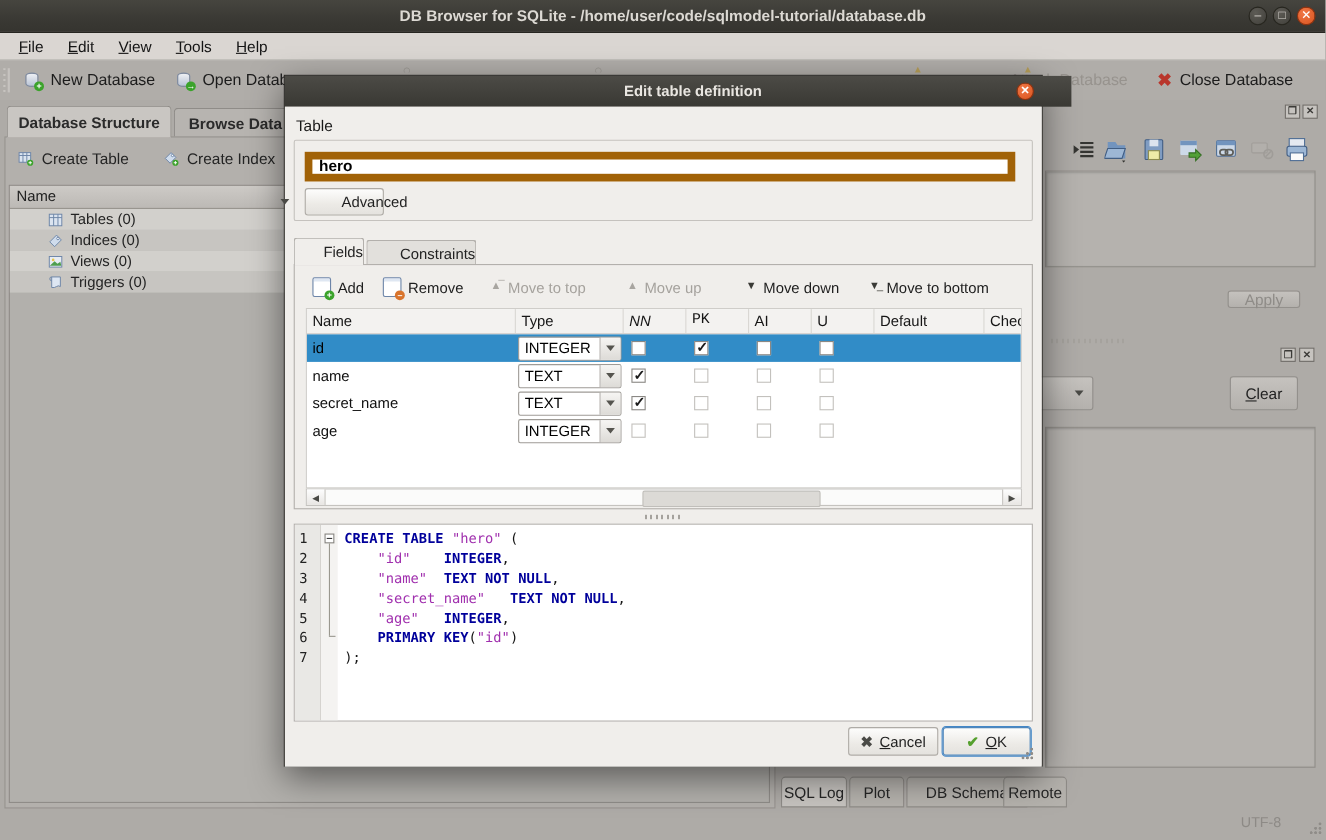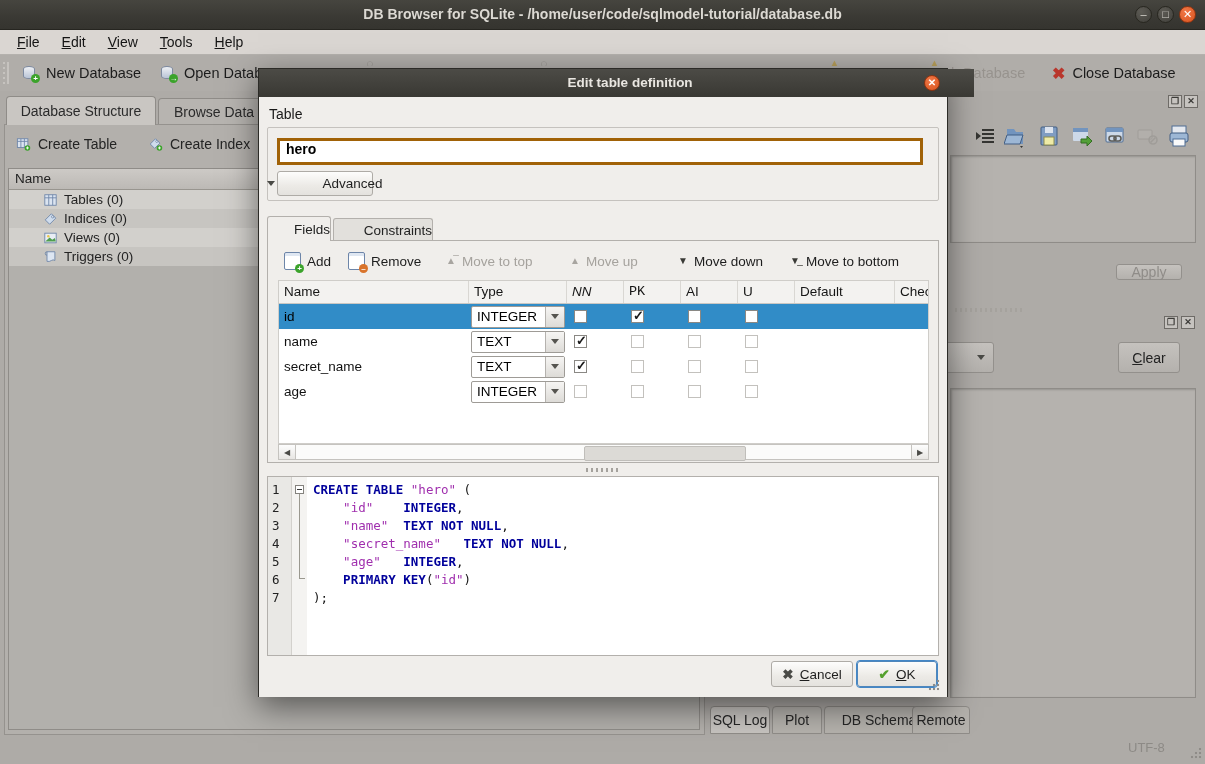--- a/index.html
+++ b/index.html
@@ -44,21 +44,21 @@
     background:#3ba32b;color:#fff;font-size:8px;line-height:9px;text-align:center;font-weight:bold;}
   .closex{color:#b9362c;font-weight:bold;font-size:16px;}
 
   
   .peek{top:56px;height:10px;overflow:hidden;opacity:.65;font-size:13px;color:#8a8781;}
   .peek.gold{color:#b8952e;}
 
   
   .main-tab{top:96px;height:28px;background:#b7b4b0;border:1px solid #8f8c88;border-bottom:none;
     border-radius:4px 4px 0 0;box-sizing:border-box;font-size:14px;color:#2b2b2b;
-    display:flex;align-items:center;justify-content:center;}
+    display:flex;align-items:center;justify-content:center;font-weight:bold;}
   .main-tab.active{background:#c9c6c2;height:29px;z-index:2;}
   .mdi-btn{width:14px;height:13px;border:1px solid #6e6b67;box-sizing:border-box;
     background:#c6c3bf;color:#3c3b38;font-size:9px;line-height:11px;text-align:center;font-weight:bold;}
 
   
   .struct-panel{left:4px;top:124px;width:701px;height:611px;background:#b3b0ac;
     border:1px solid #95928e;box-sizing:border-box;}
   .panel-btn{top:132px;height:24px;display:flex;align-items:center;gap:7px;
     font-size:14px;color:#242424;}
   .tree{left:8px;top:168px;width:692px;height:562px;background:#b2b0ac;
@@ -101,22 +101,22 @@
     background:linear-gradient(#4c4b46,#393833);padding-left:27px;}
   .dlg-title{width:100%;text-align:center;line-height:28px;color:#e9e6e1;
     font-weight:bold;font-size:13.5px;}
   .dlg-close{right:7px;top:6px;width:16px;height:16px;border-radius:50%;
     background:radial-gradient(circle at 35% 30%,#f07746,#d9541f);
     border:1px solid #8e3310;box-sizing:border-box;color:#fff;font-size:10px;
     line-height:14px;text-align:center;font-weight:bold;}
   .dlg-body{left:0;top:28px;width:688px;height:600px;background:#f0eeeb;}
   .dlg-label{font-size:14px;color:#181818;}
   .frame{border:1px solid #c5c2be;border-radius:2px;box-sizing:border-box;}
-  .text-input{background:#fff;border:3px solid #a16207;box-sizing:border-box;
-    font-size:14px;font-weight:bold;color:#000;padding:0 6px;display:flex;align-items:flex-start;}
+  .text-input{background:#fff;border:7px solid #a16207;box-sizing:border-box;
+    font-size:14px;font-weight:bold;color:#000;padding:0 6px;display:flex;align-items:flex-end;}
   .btn{background:linear-gradient(#fdfdfc,#eceae6 60%,#e4e2de);border:1px solid #aeaba6;
     border-radius:3px;box-sizing:border-box;font-size:13.5px;color:#1f1f1f;
     display:flex;align-items:center;justify-content:center;gap:6px;}
   .tri-down{width:0;height:0;border-left:4px solid transparent;border-right:4px solid transparent;
     border-top:5px solid #4a4a46;display:inline-block;}
   .dlg-tab{height:25px;background:#e2e0dc;border:1px solid #b3b0ac;border-bottom:none;
     border-radius:3px 3px 0 0;box-sizing:border-box;font-size:13.5px;color:#222;
     display:flex;align-items:center;justify-content:flex-end;}
   .dlg-tab.active{background:#f0eeeb;z-index:3;}
   .tab-frame{border:1px solid #b3b0ac;box-sizing:border-box;background:#f0eeeb;}
@@ -357,21 +357,21 @@
   </div>
   <div class="abs dlg-close">✕</div>
 
   <div class="abs dlg-body">
 
     <div class="abs dlg-label" style="left:10px;top:9px;">Table</div>
     <div class="abs frame" style="left:8px;top:30px;width:672px;height:74px;"></div>
     <div class="abs text-input" style="left:18px;top:41px;width:646px;height:27px;">
       <span>hero</span>
     </div>
-    <div class="abs btn" style="left:18px;top:74px;width:96px;height:25px;gap:47px;">
+    <div class="abs btn" style="left:18px;top:74px;width:72px;height:25px;gap:47px;">
       <span class="tri-down"></span>
       <span>Advanced</span>
     </div>
 
     <div class="abs dlg-tab active" style="left:8px;top:119px;width:64px;">
       <span>Fields</span>
     </div>
     <div class="abs dlg-tab" style="left:74px;top:121px;width:100px;height:23px;">
       <span>Constraints</span>
     </div>

